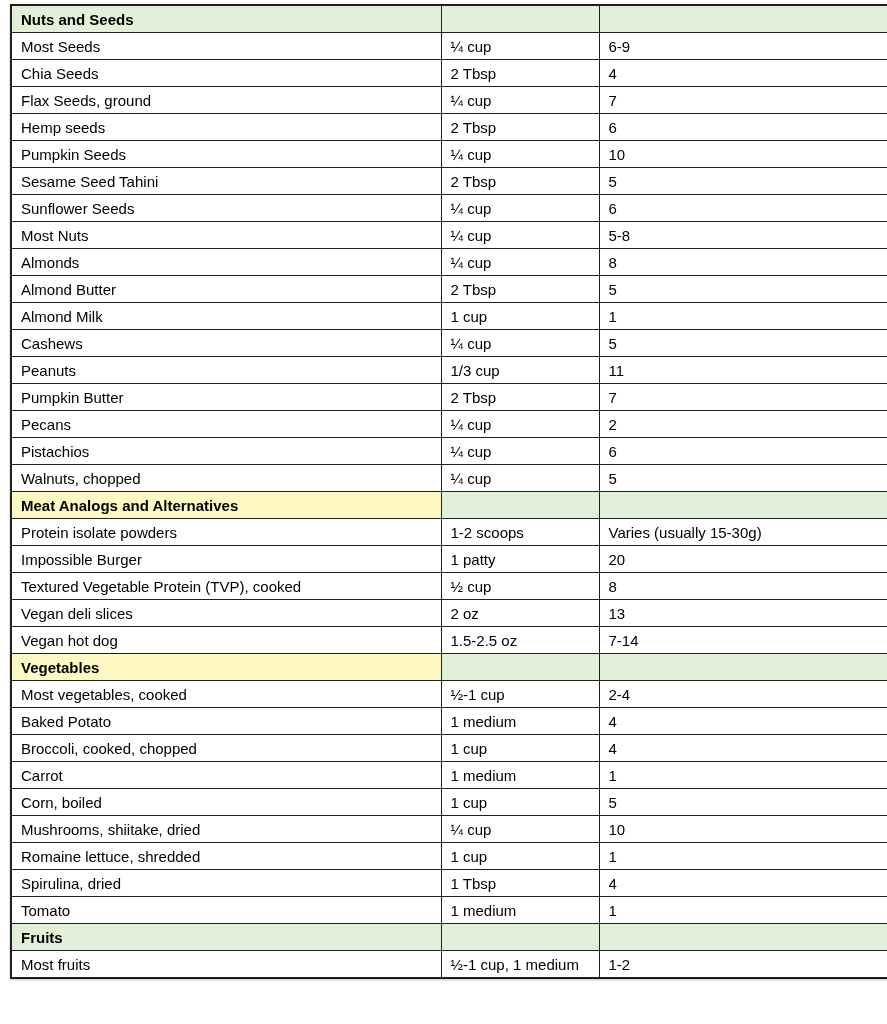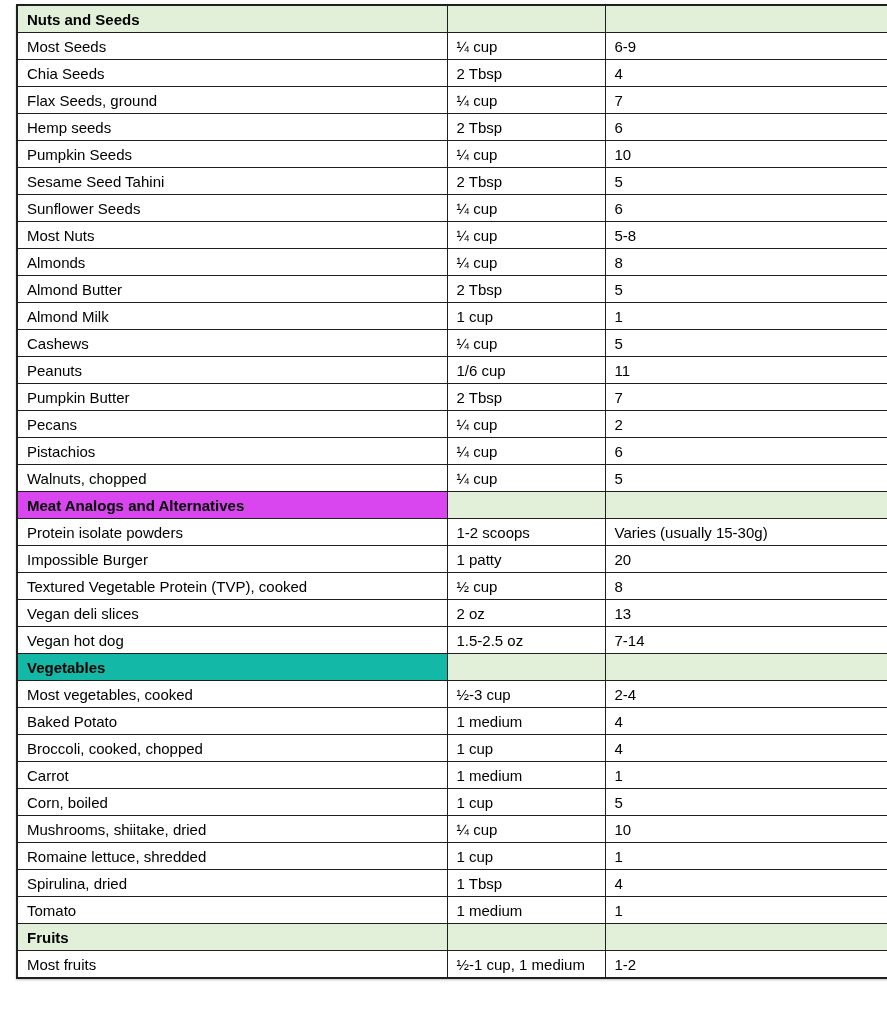--- a/index.html
+++ b/index.html
@@ -6,21 +6,21 @@
     margin: 0;
     padding: 0;
     background: #ffffff;
     font-family: "Liberation Sans", "DejaVu Sans", sans-serif;
   }
   .page {
     width: 887px;
     height: 1024px;
     background: #ffffff;
     box-sizing: border-box;
-    padding: 4px 16px;
+    padding: 4px 10px;
   }
   table.food-table {
     border-collapse: collapse;
     table-layout: fixed;
     width: 879px;
     border: 2px solid #1f1f1f;
     box-shadow: 0 1px 2px rgba(0,0,0,0.25);
   }
   col.c-food    { width: 430px; }
   col.c-serving { width: 158px; }
@@ -114,21 +114,21 @@
           <td>1 cup</td>
           <td>1</td>
         </tr>
         <tr class="food-row">
           <td>Cashews</td>
           <td>¼ cup</td>
           <td>5</td>
         </tr>
         <tr class="food-row">
           <td>Peanuts</td>
-          <td>1/6 cup</td>
+          <td>1/3 cup</td>
           <td>11</td>
         </tr>
         <tr class="food-row">
           <td>Pumpkin Butter</td>
           <td>2 Tbsp</td>
           <td>7</td>
         </tr>
         <tr class="food-row">
           <td>Pecans</td>
           <td>¼ cup</td>
@@ -138,21 +138,21 @@
           <td>Pistachios</td>
           <td>¼ cup</td>
           <td>6</td>
         </tr>
         <tr class="food-row">
           <td>Walnuts, chopped</td>
           <td>¼ cup</td>
           <td>5</td>
         </tr>
         <tr class="section-row">
-          <td style="background: #d946ef;">Meat Analogs and Alternatives</td>
+          <td style="background: #fef9c3;">Meat Analogs and Alternatives</td>
           <td style="background: rgb(226, 239, 217);"></td>
           <td style="background: rgb(226, 239, 217);"></td>
         </tr>
         <tr class="food-row">
           <td>Protein isolate powders</td>
           <td>1-2 scoops</td>
           <td>Varies (usually 15-30g)</td>
         </tr>
         <tr class="food-row">
           <td>Impossible Burger</td>
@@ -168,27 +168,27 @@
           <td>Vegan deli slices</td>
           <td>2 oz</td>
           <td>13</td>
         </tr>
         <tr class="food-row">
           <td>Vegan hot dog</td>
           <td>1.5-2.5 oz</td>
           <td>7-14</td>
         </tr>
         <tr class="section-row">
-          <td style="background: #14b8a6;">Vegetables</td>
+          <td style="background: #fef9c3;">Vegetables</td>
           <td style="background: rgb(226, 239, 217);"></td>
           <td style="background: rgb(226, 239, 217);"></td>
         </tr>
         <tr class="food-row">
           <td>Most vegetables, cooked</td>
-          <td>½-3 cup</td>
+          <td>½-1 cup</td>
           <td>2-4</td>
         </tr>
         <tr class="food-row">
           <td>Baked Potato</td>
           <td>1 medium</td>
           <td>4</td>
         </tr>
         <tr class="food-row">
           <td>Broccoli, cooked, chopped</td>
           <td>1 cup</td>

